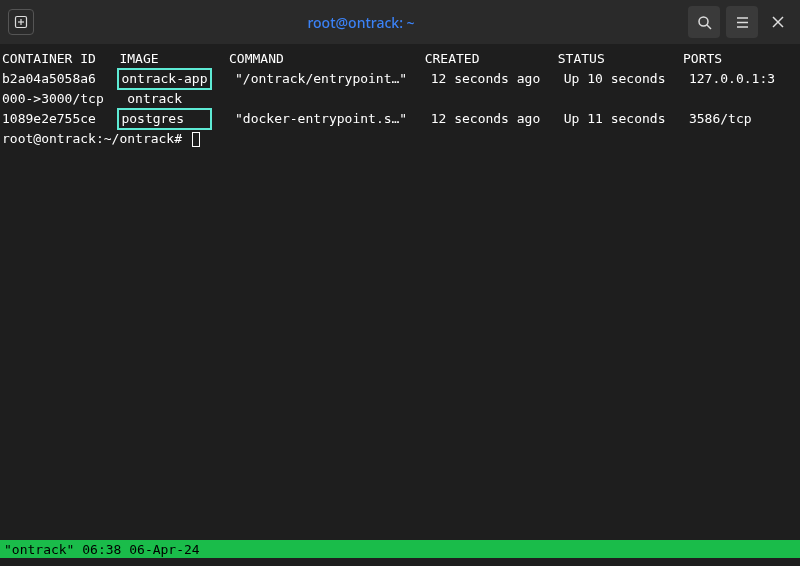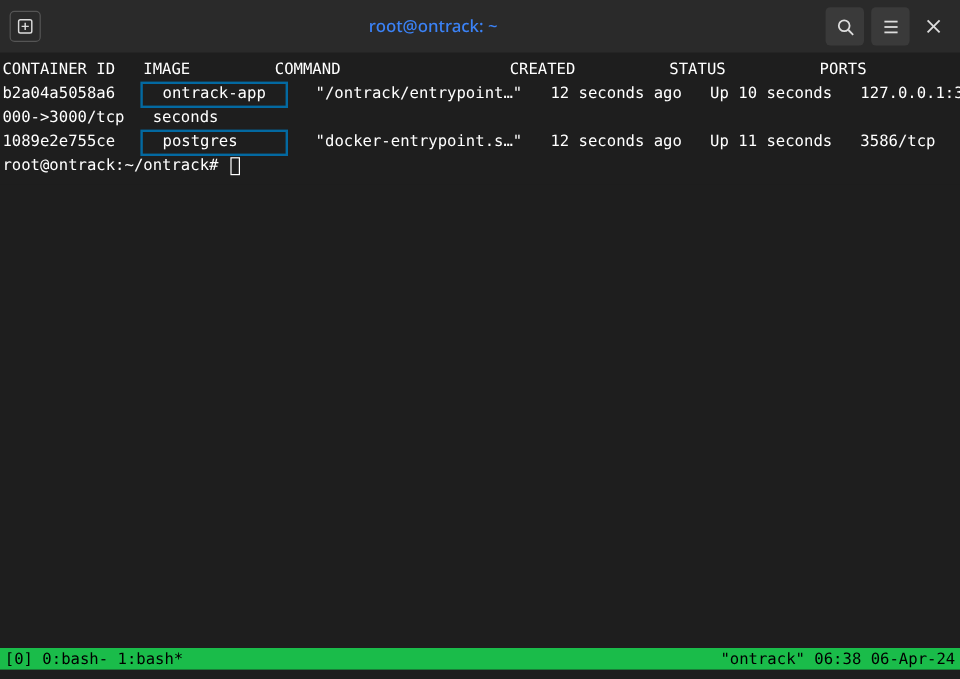--- a/index.html
+++ b/index.html
@@ -65,22 +65,22 @@
     }
     
     
     .terminal {
       padding: 6px 2px;
       line-height: 18px;
       background: #1e1e1e;
     }
     .line { white-space: pre; }
     .highlight {
-      border: 2px solid #0369a1;
-      padding: 0px 16px;
+      border: 2px solid #5eead4;
+      padding: 0px 2px;
       display: inline-block;
       margin-left: -2px;
     }
     .cursor {
       display: inline-block;
       width: 8px;
       height: 15px;
       border: 1px solid #fff;
       vertical-align: middle;
       margin-left: 2px;
@@ -133,21 +133,20 @@
         <line x1="1" y1="1" x2="11" y2="11"></line>
           <line x1="11" y1="1" x2="1" y2="11"></line>
       </svg>
     </div>
   </div>
 </div>
 
 <div class="terminal">
   <div class="line"><span>CONTAINER ID</span>   <span>IMAGE</span>         <span>COMMAND</span>                  <span>CREATED</span>          <span>STATUS</span>          <span>PORTS</span></div>
   <div class="line"><span>b2a04a5058a6</span>   <span class="highlight"><span>ontrack-app</span></span>   <span>"/ontrack/entrypoint…"</span>   <span>12 seconds ago</span>   <span>Up 10 seconds</span>   <span>127.0.0.1:3</span></div>
-  <div class="line"><span>000-&gt;3000/tcp</span>   <span>seconds</span></div>
+  <div class="line"><span>000-&gt;3000/tcp</span>   <span>ontrack</span></div>
   <div class="line"><span>1089e2e755ce</span>   <span class="highlight"><span>postgres</span>   </span>   <span>"docker-entrypoint.s…"</span>   <span>12 seconds ago</span>   <span>Up 11 seconds</span>   <span>3586/tcp</span></div>
   <div class="line"><span>root@ontrack</span><span>:</span><span>~/ontrack</span><span># </span><span class="cursor"></span></div>
 </div>
 
 <div class="status-bar">
-  <span>[0] 0:bash- 1:bash*</span>
   <span>"ontrack" 06:38 06-Apr-24</span>
 </div>
 
 </body></html>

